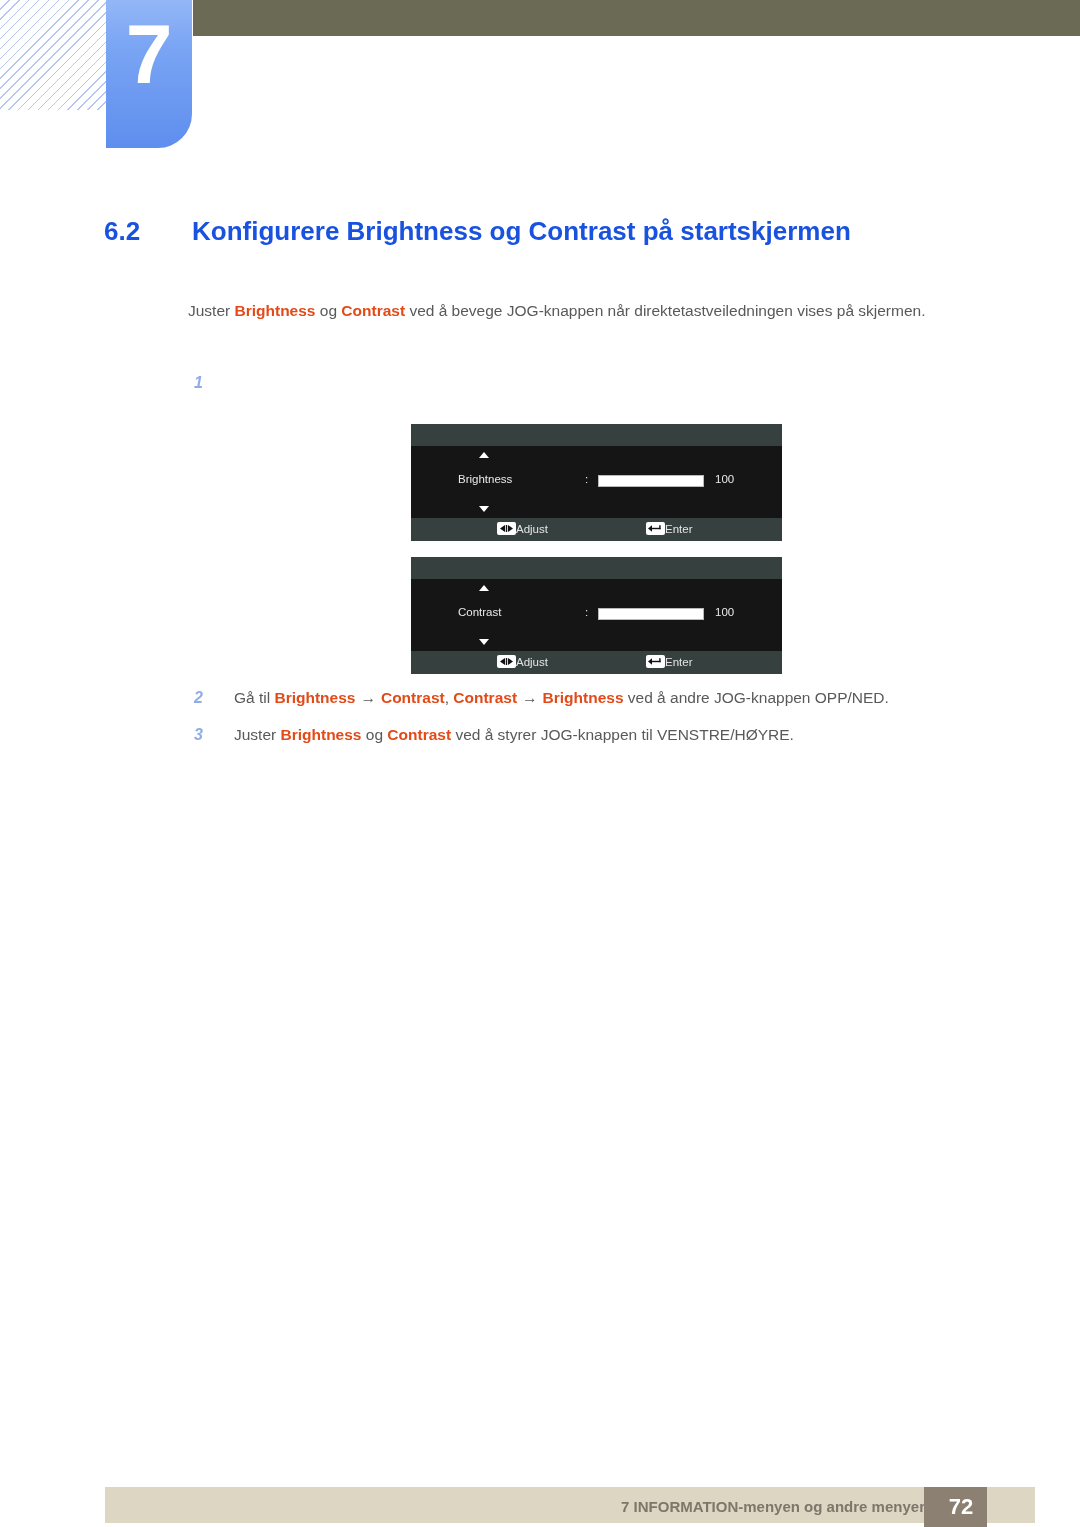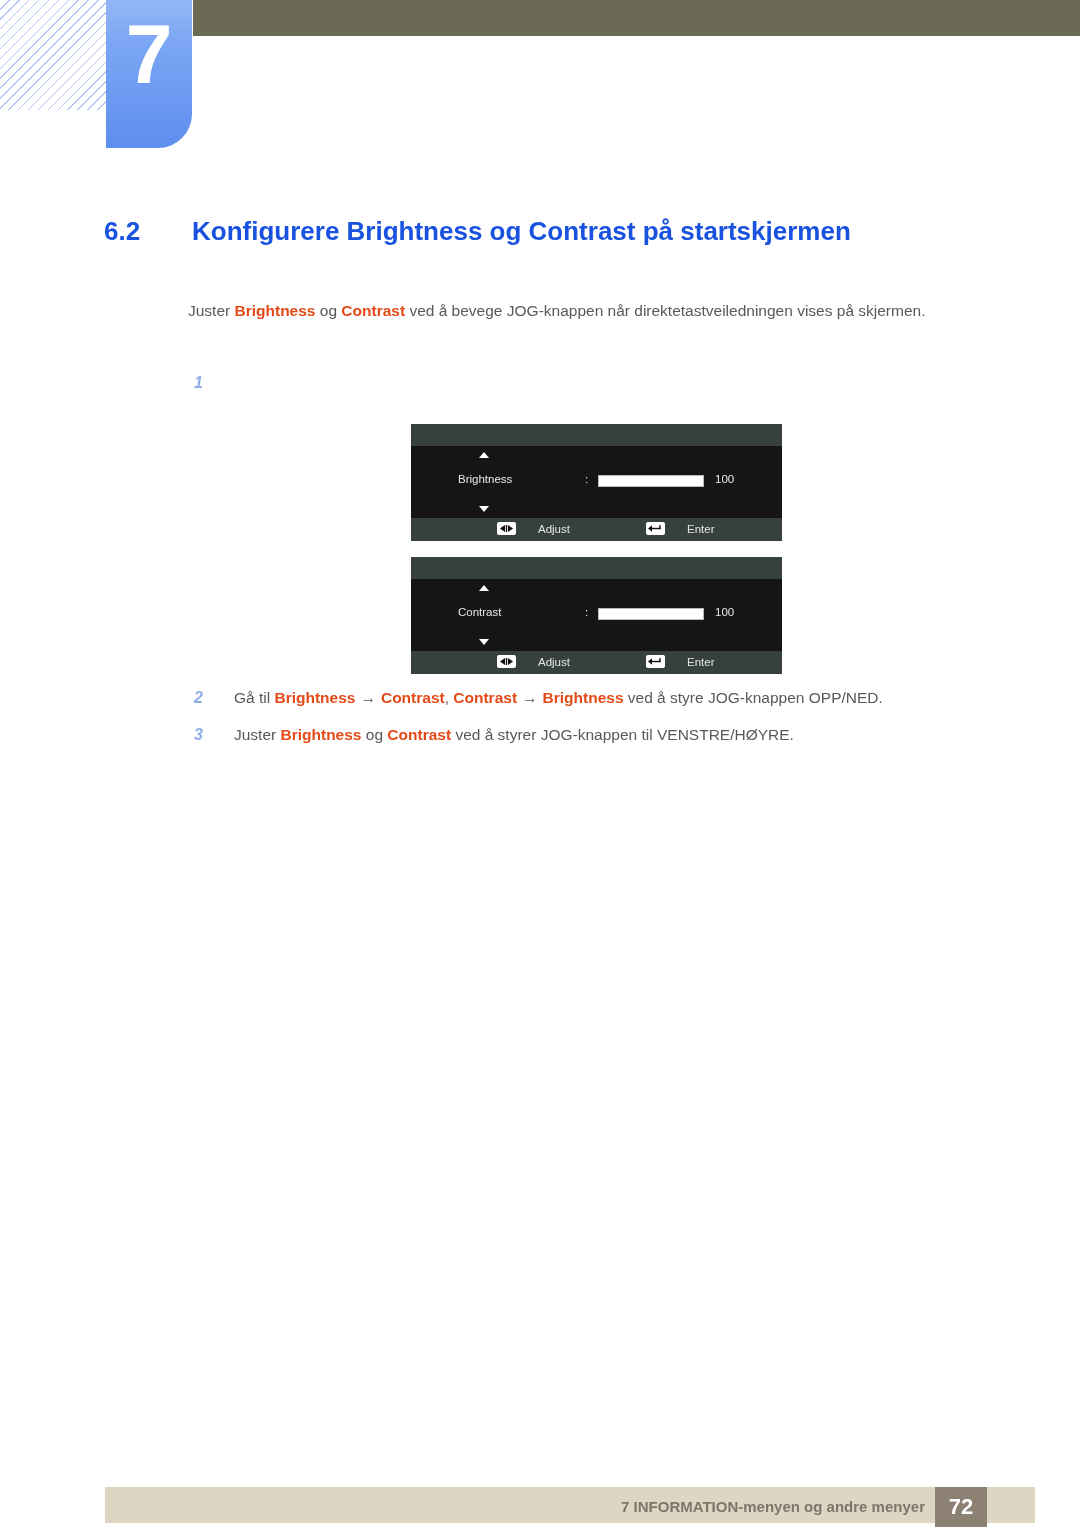--- a/index.html
+++ b/index.html
@@ -220,21 +220,21 @@
   .osd-footer {
     position: relative;
     height: 23px;
     background: #36403F;
   }
   .osd-key {
     position: absolute;
     top: 4px;
     display: flex;
     align-items: center;
-    gap: 22px;
+    gap: 0;
     color: #e4e4e4;
     font-size: 11.5px;
   }
   #key-adjust-b, #key-adjust-c { left: 86px; }
   #key-enter-b,  #key-enter-c  { left: 235px; }
 
   .keycap {
     width: 19px;
     height: 13px;
     background: #ffffff;
@@ -269,20 +269,21 @@
     top: 0;
     width: 52px;
     height: 40px;
     background: #8C8073;
     color: #ffffff;
     font-size: 22px;
     font-weight: bold;
     display: flex;
     align-items: center;
     justify-content: center;
+    padding-left: 11px;
   }
 </style>
 </head>
 <body>
 
 <div class="chapter-header">
   <div class="hatch"></div>
   <div class="olive-bar"></div>
   <div class="chapter-tab">
     <div class="chapter-num">7</div>
@@ -374,21 +375,21 @@
             <rect x="12.2" y="1.2" width="1.4" height="4" fill="#111"></rect>
           </svg>
       </span>
       <span>Enter</span>
     </div>
   </div>
 </div>
 
 <div class="steps" id="step23-wrap">
   <div class="step">
-    <span class="step-num">2</span><span>Gå til </span><span class="hl">Brightness</span><span class="arrow">→</span><span class="hl">Contrast</span><span>, </span><span class="hl">Contrast</span><span class="arrow">→</span><span class="hl">Brightness</span><span> ved å styre JOG-knappen OPP/NED.</span>
+    <span class="step-num">2</span><span>Gå til </span><span class="hl">Brightness</span><span class="arrow">→</span><span class="hl">Contrast</span><span>, </span><span class="hl">Contrast</span><span class="arrow">→</span><span class="hl">Brightness</span><span> ved å andre JOG-knappen OPP/NED.</span>
   </div>
   <div class="step">
     <span class="step-num">3</span><span>Juster </span><span class="hl">Brightness</span><span> og </span><span class="hl">Contrast</span><span> ved å styrer JOG-knappen til VENSTRE/HØYRE.</span>
   </div>
 </div>
 
 <div class="page-footer">
   <div class="footer-text">7 INFORMATION-menyen og andre menyer</div>
   <div class="footer-pagebox">72</div>
 </div>

